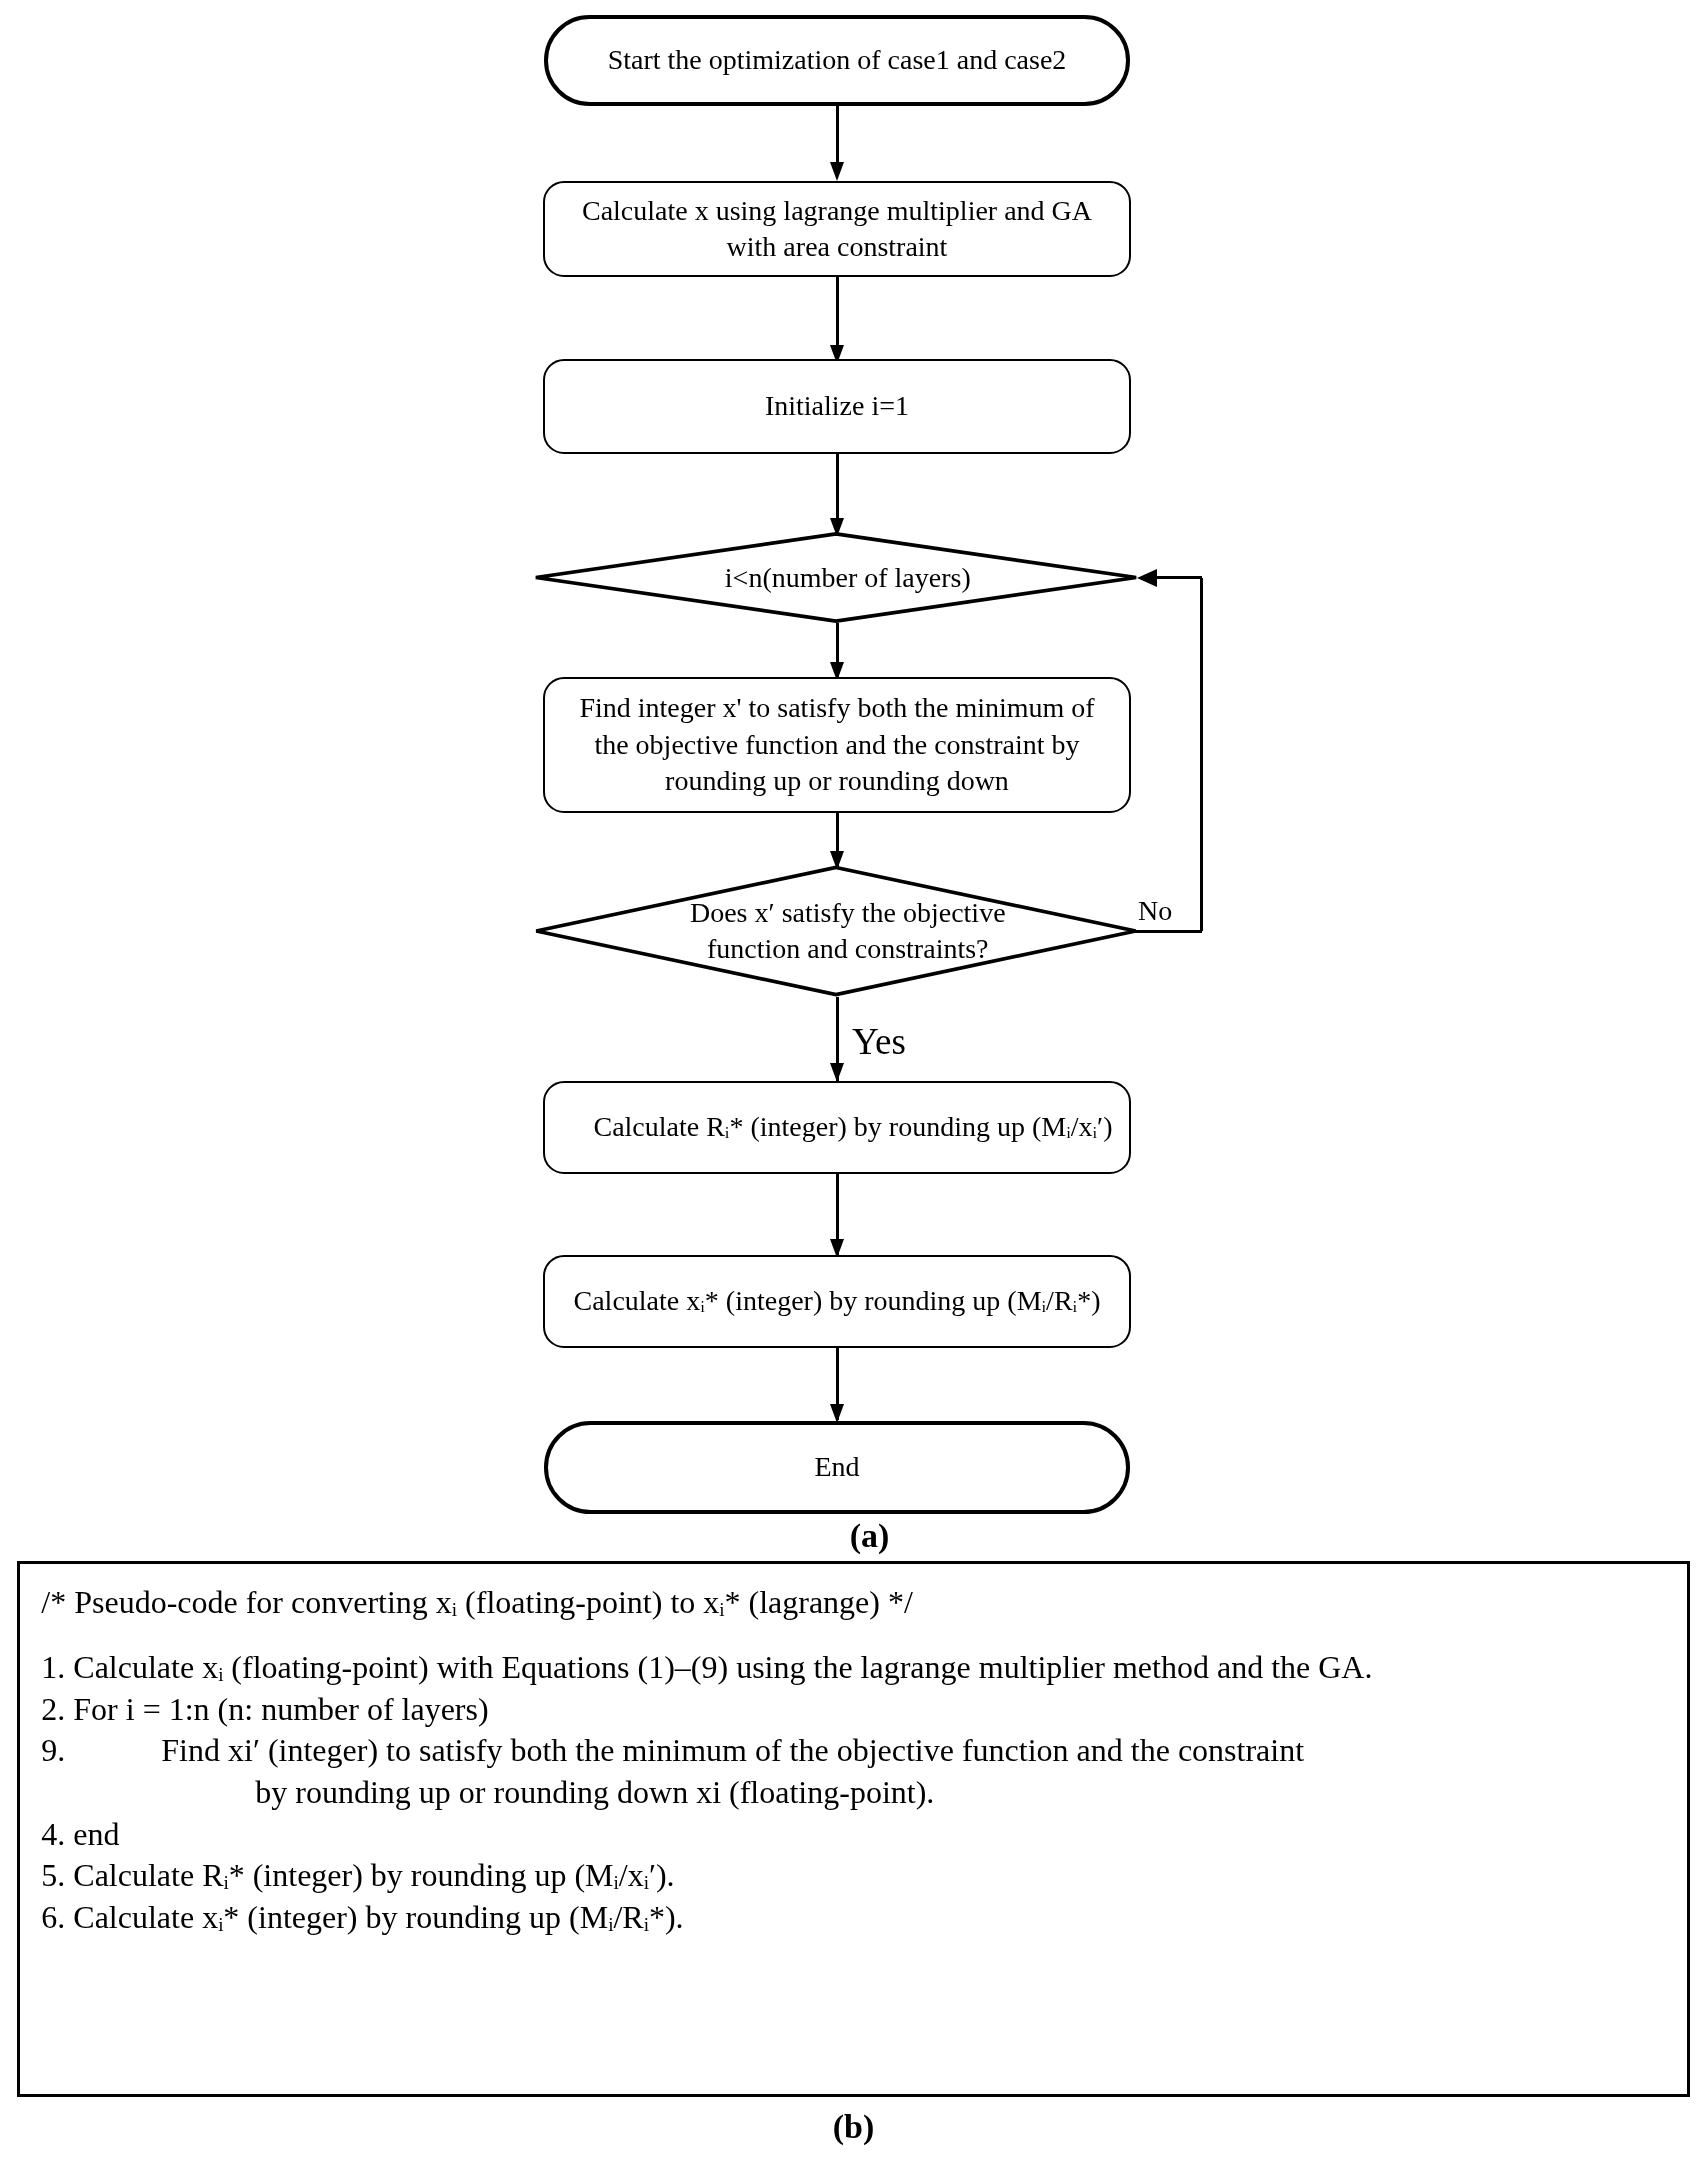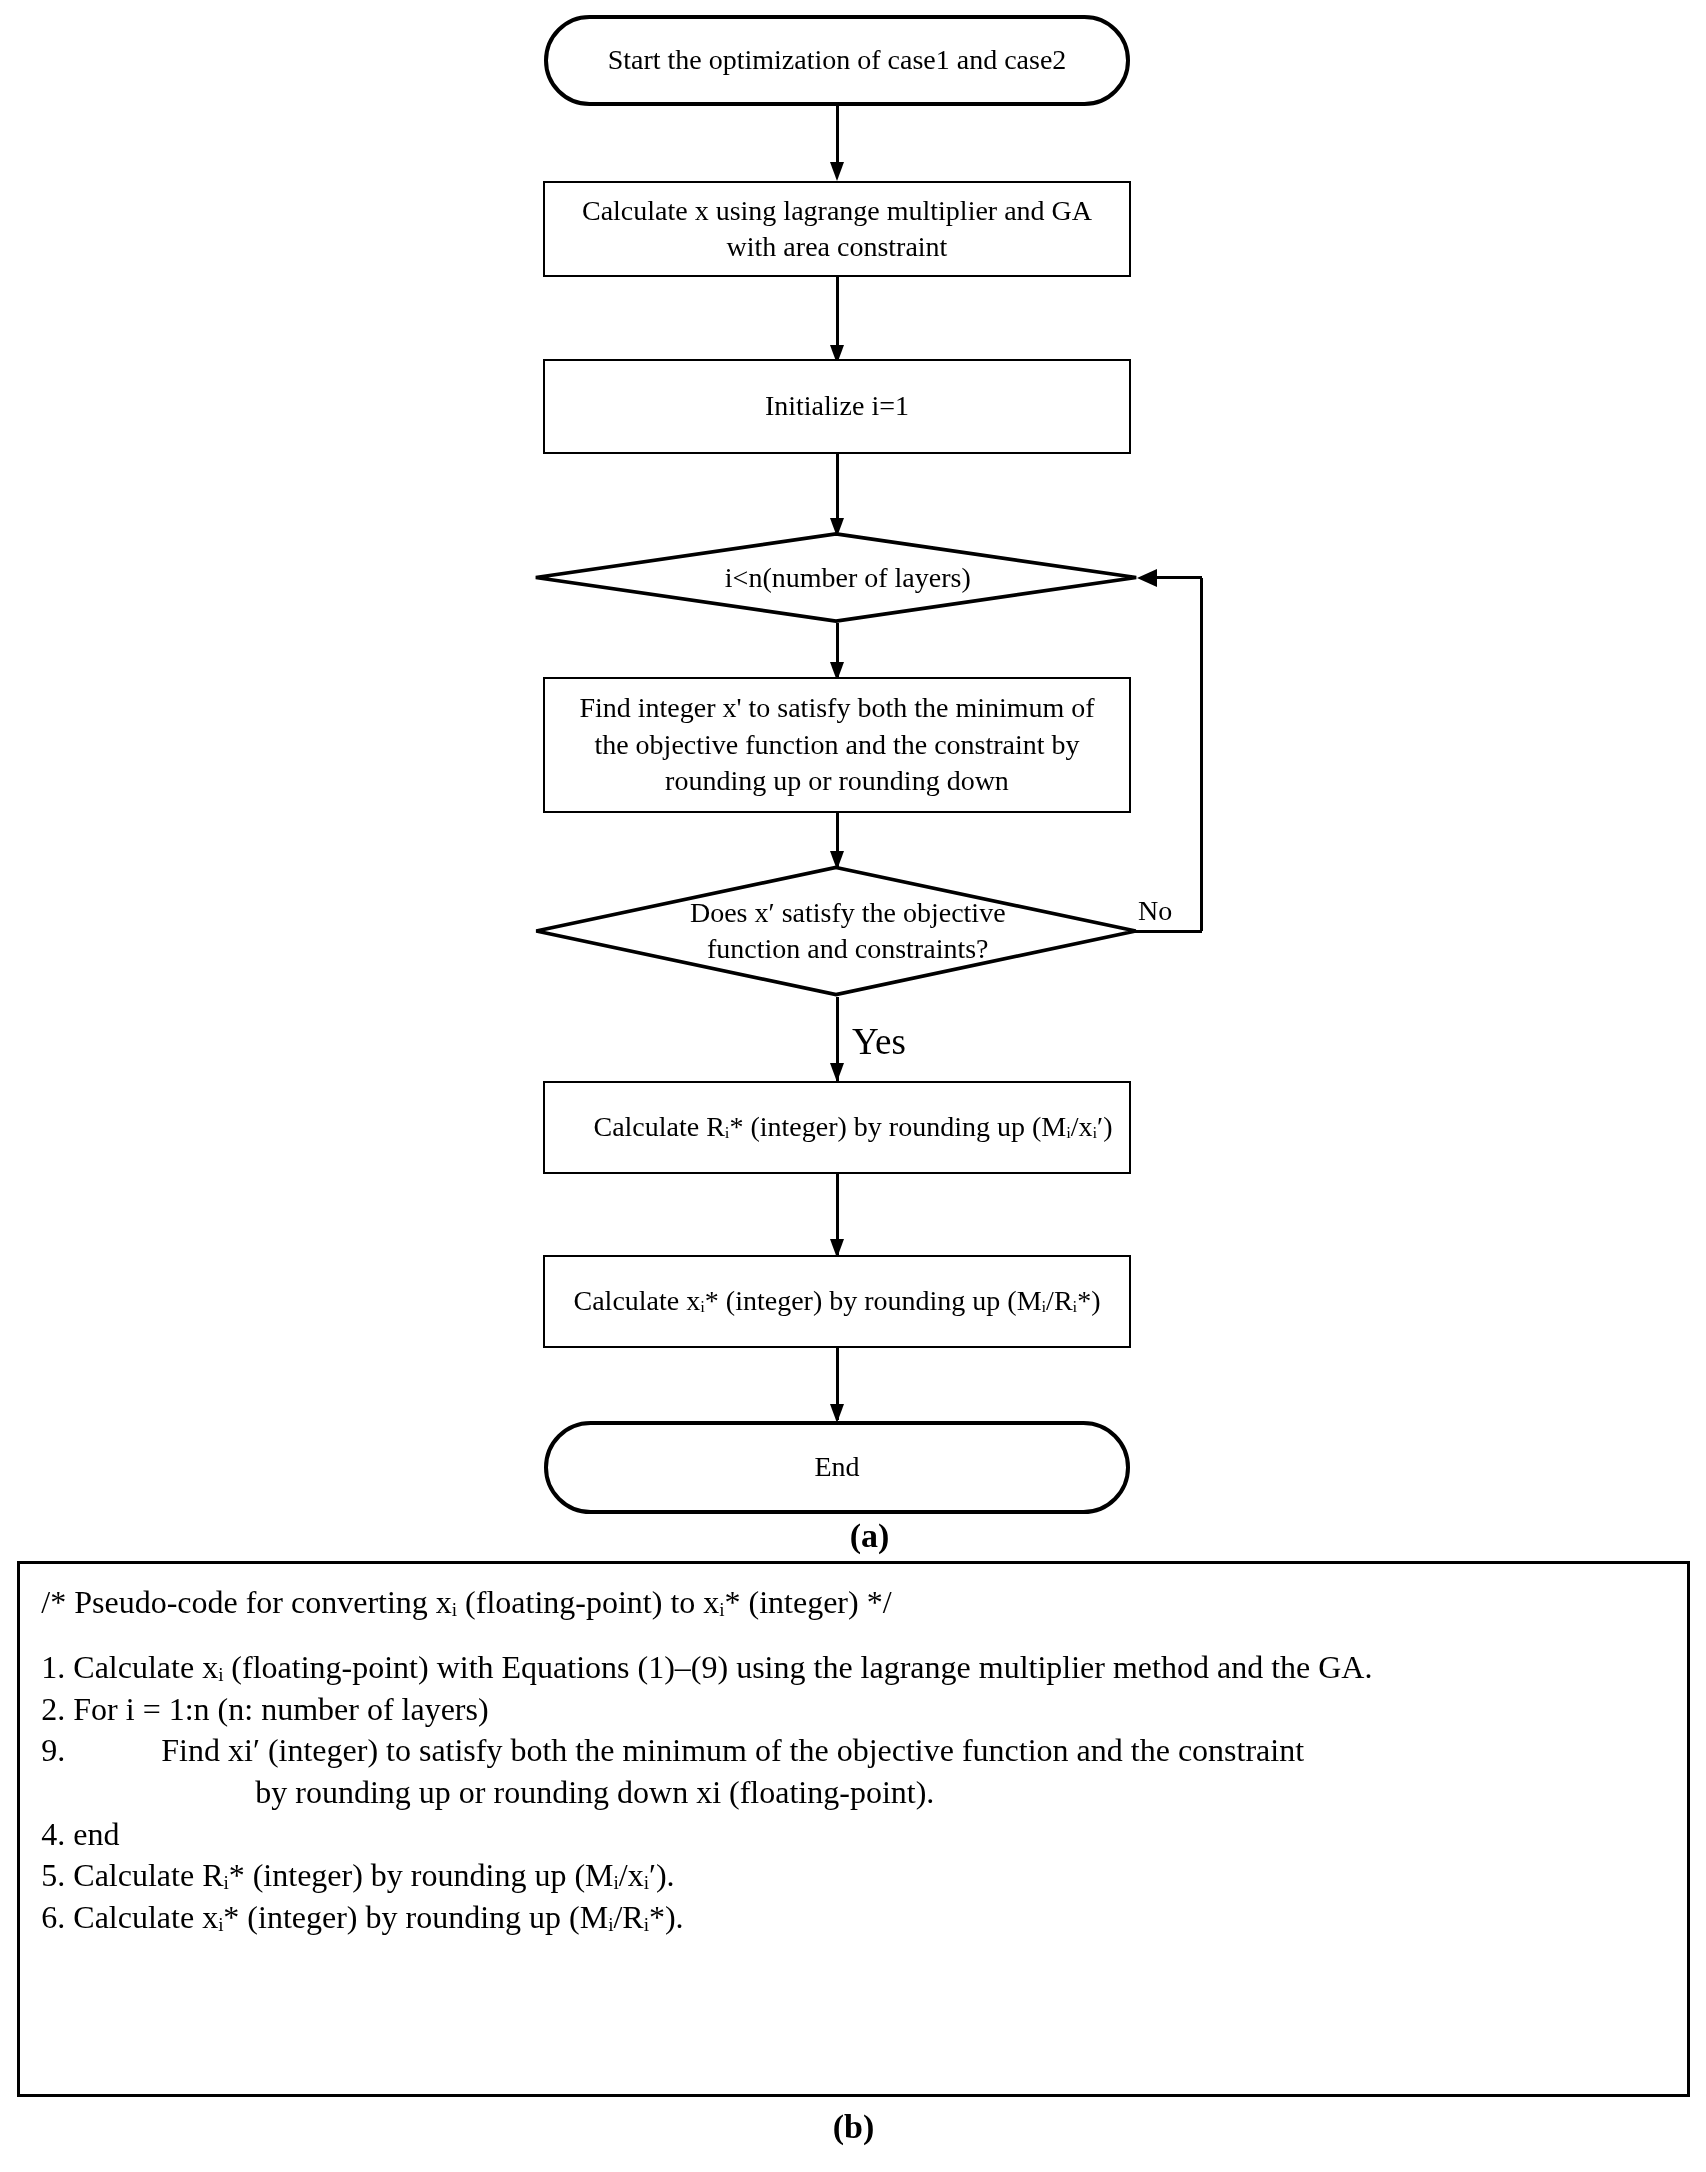--- a/index.html
+++ b/index.html
@@ -26,20 +26,21 @@
 
   .node {
     position: absolute;
     box-sizing: border-box;
     display: flex;
     align-items: center;
     justify-content: center;
     text-align: center;
     background: #ffffff;
     line-height: 1.30;
+    border-radius: 21px;
   }
 
   .process {
     border: 2.7px solid #000;
   }
   .terminator {
     border: 4.1px solid #000;
     border-radius: 50px;
   }
   .node-text {
@@ -220,21 +221,21 @@
   <div class="arrow-down" style="left:814px; top:1404px;"></div>
 
   <div class="node terminator" style="left:528px; top:1421px; width:586px; height:93px; font-size:28px;">
     <span class="node-text">End</span>
   </div>
 
   <div class="caption" style="left:0; top:1517px; font-size:34px;">(a)</div>
 </div>
 
 <div id="pseudocode-panel">
-  <div class="code-line">/* Pseudo-code for converting xᵢ (floating-point) to xᵢ* (integer) */</div>
+  <div class="code-line">/* Pseudo-code for converting xᵢ (floating-point) to xᵢ* (lagrange) */</div>
 
   <div class="spacer-line"></div>
 
   <div class="code-line justified">1. Calculate xᵢ (floating-point) with Equations (1)–(9) using the lagrange multiplier method and the GA.</div>
 
   <div class="code-line">2. For i = 1:n (n: number of layers)</div>
 
   <div class="code-line">9.   Find xi′ (integer) to satisfy both the minimum of the objective function and the constraint</div>
 
   <div class="code-line indent-cont">by rounding up or rounding down xi (floating-point).</div>

